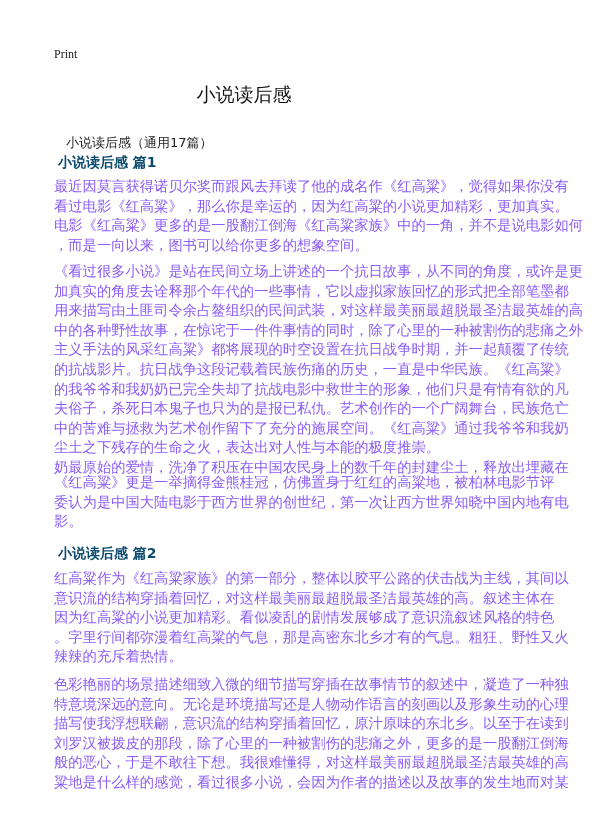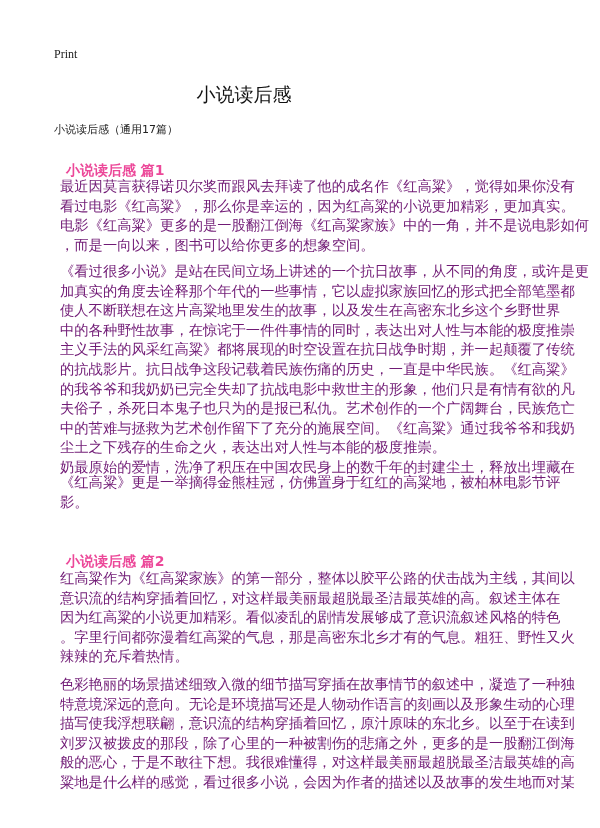--- a/index.html
+++ b/index.html
@@ -13,29 +13,29 @@
       font-family: "Liberation Serif", serif; font-size: 12px; color: #222;
       text-decoration: none;
     }
     .doc-title {
       position: absolute; left: 0; width: 488px; top: 82px;
       text-align: center; font-size: 19px; font-weight: normal; color: #111;
       margin: 0;
     }
     .doc-subtitle {
       position: absolute; left: 54px; top: 122px;
-      font-size: 11px; color: #222; margin: 0;
+      font-size: 13px; color: #222; margin: 12px;
     }
     .section-heading {
       position: absolute; left: 54px;
-      font-size: 14px; font-weight: bold; color: #ec4899; margin: 12px;
+      font-size: 14px; font-weight: bold; color: #0c4a6e; margin: 4px;
     }
     .para {
-      position: absolute; left: 60px; width: 500px;
-      font-size: 14.3px; line-height: 19.6px; color: #701a75; margin: 0;
+      position: absolute; left: 54px; width: 500px;
+      font-size: 14.3px; line-height: 19.6px; color: #8b5cf6; margin: 0;
       white-space: nowrap;
     }
     .para .line { display: block; }
   </style>
 </head>
 <body>
 
 <a class="print-link">Print</a>
 <h1 class="doc-title">小说读后感</h1>
 <p class="doc-subtitle">小说读后感（通用17篇）</p>
@@ -45,33 +45,34 @@
 <p class="para" style="top:177px">
   <span class="line">最近因莫言获得诺贝尔奖而跟风去拜读了他的成名作《红高粱》，觉得如果你没有</span>
   <span class="line">看过电影《红高粱》，那么你是幸运的，因为红高粱的小说更加精彩，更加真实。</span>
   <span class="line">电影《红高粱》更多的是一股翻江倒海《红高粱家族》中的一角，并不是说电影如何</span>
   <span class="line">，而是一向以来，图书可以给你更多的想象空间。</span>
 </p>
 
 <p class="para" style="top:262px">
   <span class="line">《看过很多小说》是站在民间立场上讲述的一个抗日故事，从不同的角度，或许是更</span>
   <span class="line">加真实的角度去诠释那个年代的一些事情，它以虚拟家族回忆的形式把全部笔墨都</span>
-  <span class="line">使人不断联想在这片高粱地里发生的故事，以及发生在高密东北乡这个乡野世界</span>
-  <span class="line">中的各种野性故事，在惊诧于一件件事情的同时，表达出对人性与本能的极度推崇</span>
+  <span class="line">用来描写由土匪司令余占鳌组织的民间武装，对这样最美丽最超脱最圣洁最英雄的高</span>
+  <span class="line">中的各种野性故事，在惊诧于一件件事情的同时，除了心里的一种被割伤的悲痛之外</span>
   <span class="line">主义手法的风采红高粱》都将展现的时空设置在抗日战争时期，并一起颠覆了传统</span>
   <span class="line">的抗战影片。抗日战争这段记载着民族伤痛的历史，一直是中华民族。《红高粱》</span>
   <span class="line">的我爷爷和我奶奶已完全失却了抗战电影中救世主的形象，他们只是有情有欲的凡</span>
   <span class="line">夫俗子，杀死日本鬼子也只为的是报已私仇。艺术创作的一个广阔舞台，民族危亡</span>
   <span class="line">中的苦难与拯救为艺术创作留下了充分的施展空间。《红高粱》通过我爷爷和我奶</span>
   <span class="line">尘土之下残存的生命之火，表达出对人性与本能的极度推崇。</span>
   <span class="line">奶最原始的爱情，洗净了积压在中国农民身上的数千年的封建尘土，释放出埋藏在</span>
 </p>
 
 <p class="para" style="top:473px">
   <span class="line">《红高粱》更是一举摘得金熊桂冠，仿佛置身于红红的高粱地，被柏林电影节评</span>
+  <span class="line">委认为是中国大陆电影于西方世界的创世纪，第一次让西方世界知晓中国内地有电</span>
   <span class="line">影。</span>
 </p>
 
 <h2 class="section-heading" style="top:541px">小说读后感 篇2</h2>
 
 <p class="para" style="top:569px">
   <span class="line">红高粱作为《红高粱家族》的第一部分，整体以胶平公路的伏击战为主线，其间以</span>
   <span class="line">意识流的结构穿插着回忆，对这样最美丽最超脱最圣洁最英雄的高。叙述主体在</span>
   <span class="line">因为红高粱的小说更加精彩。看似凌乱的剧情发展够成了意识流叙述风格的特色</span>
   <span class="line">。字里行间都弥漫着红高粱的气息，那是高密东北乡才有的气息。粗狂、野性又火</span>

